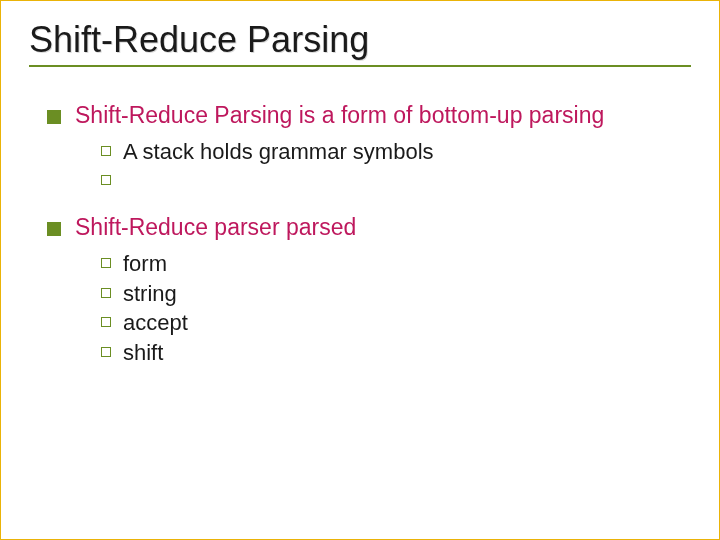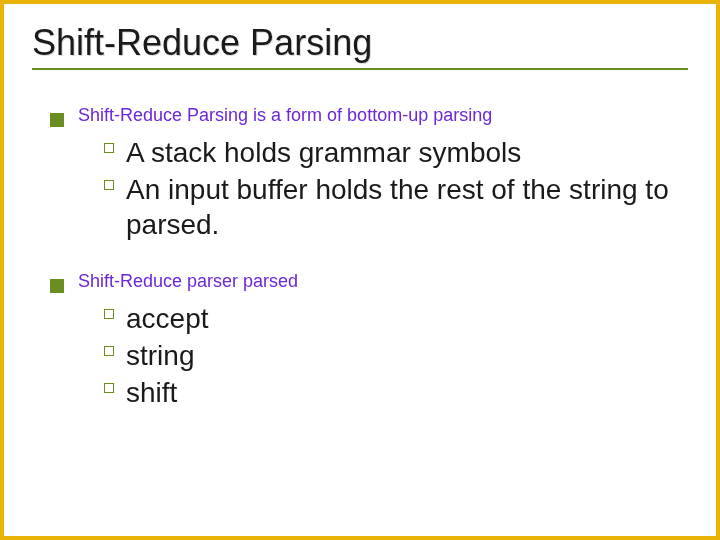--- a/index.html
+++ b/index.html
@@ -10,21 +10,21 @@
     background: #ffffff;
     font-family: Arial, Helvetica, sans-serif;
     position: relative;
     overflow: hidden;
   }
   .slide {
     width: 720px;
     height: 540px;
     box-sizing: border-box;
     padding: 18px 28px 20px 28px;
-    border: 4px solid #eab308;
+    border: 1px solid #eab308;
   }
   .title-wrap {
     padding-bottom: 6px;
   }
   .title {
     font-size: 36px;
     color: #1a1a1a;
     margin: 0 0 4px 0;
     font-weight: normal;
     text-shadow: 1px 1px 0 rgba(0,0,0,0.15);
@@ -45,22 +45,22 @@
   }
   .lvl1 .bullet1 {
     flex: 0 0 auto;
     width: 14px;
     height: 14px;
     background: #6b8e23;
     margin-top: 9px;
     margin-right: 14px;
   }
   .lvl1 .text1 {
-    font-size: 18px;
-    color: #6d28d9;
+    font-size: 23px;
+    color: #be185d;
     line-height: 1.25;
   }
   .sub {
     padding-left: 54px;
     margin-top: 6px;
     margin-bottom: 18px;
   }
   .lvl2 {
     display: flex;
     align-items: flex-start;
@@ -69,21 +69,21 @@
   .lvl2 .bullet2 {
     flex: 0 0 auto;
     width: 10px;
     height: 10px;
     border: 1.5px solid #6b8e23;
     box-sizing: border-box;
     margin-top: 8px;
     margin-right: 12px;
   }
   .lvl2 .text2 {
-    font-size: 28px;
+    font-size: 22px;
     color: #1a1a1a;
     line-height: 1.25;
   }
   .block-gap {
     height: 10px;
   }
 </style>
 </head>
 <body>
 
@@ -99,38 +99,41 @@
       <div class="bullet1"></div>
       <div class="text1">Shift-Reduce Parsing is a form of bottom-up parsing</div>
     </div>
     <div class="sub">
       <div class="lvl2">
         <div class="bullet2"></div>
         <div class="text2">A stack holds grammar symbols</div>
       </div>
       <div class="lvl2">
         <div class="bullet2"></div>
-        <div class="text2">An input buffer holds the rest of the string to parsed.</div>
       </div>
     </div>
 
     <div class="block-gap"></div>
 
     <div class="lvl1">
       <div class="bullet1"></div>
       <div class="text1">Shift-Reduce parser parsed</div>
     </div>
     <div class="sub">
       <div class="lvl2">
         <div class="bullet2"></div>
-        <div class="text2">accept</div>
+        <div class="text2">form</div>
       </div>
       <div class="lvl2">
         <div class="bullet2"></div>
         <div class="text2">string</div>
+      </div>
+      <div class="lvl2">
+        <div class="bullet2"></div>
+        <div class="text2">accept</div>
       </div>
       <div class="lvl2">
         <div class="bullet2"></div>
         <div class="text2">shift</div>
       </div>
     </div>
 
   </div>
 </div>
 

